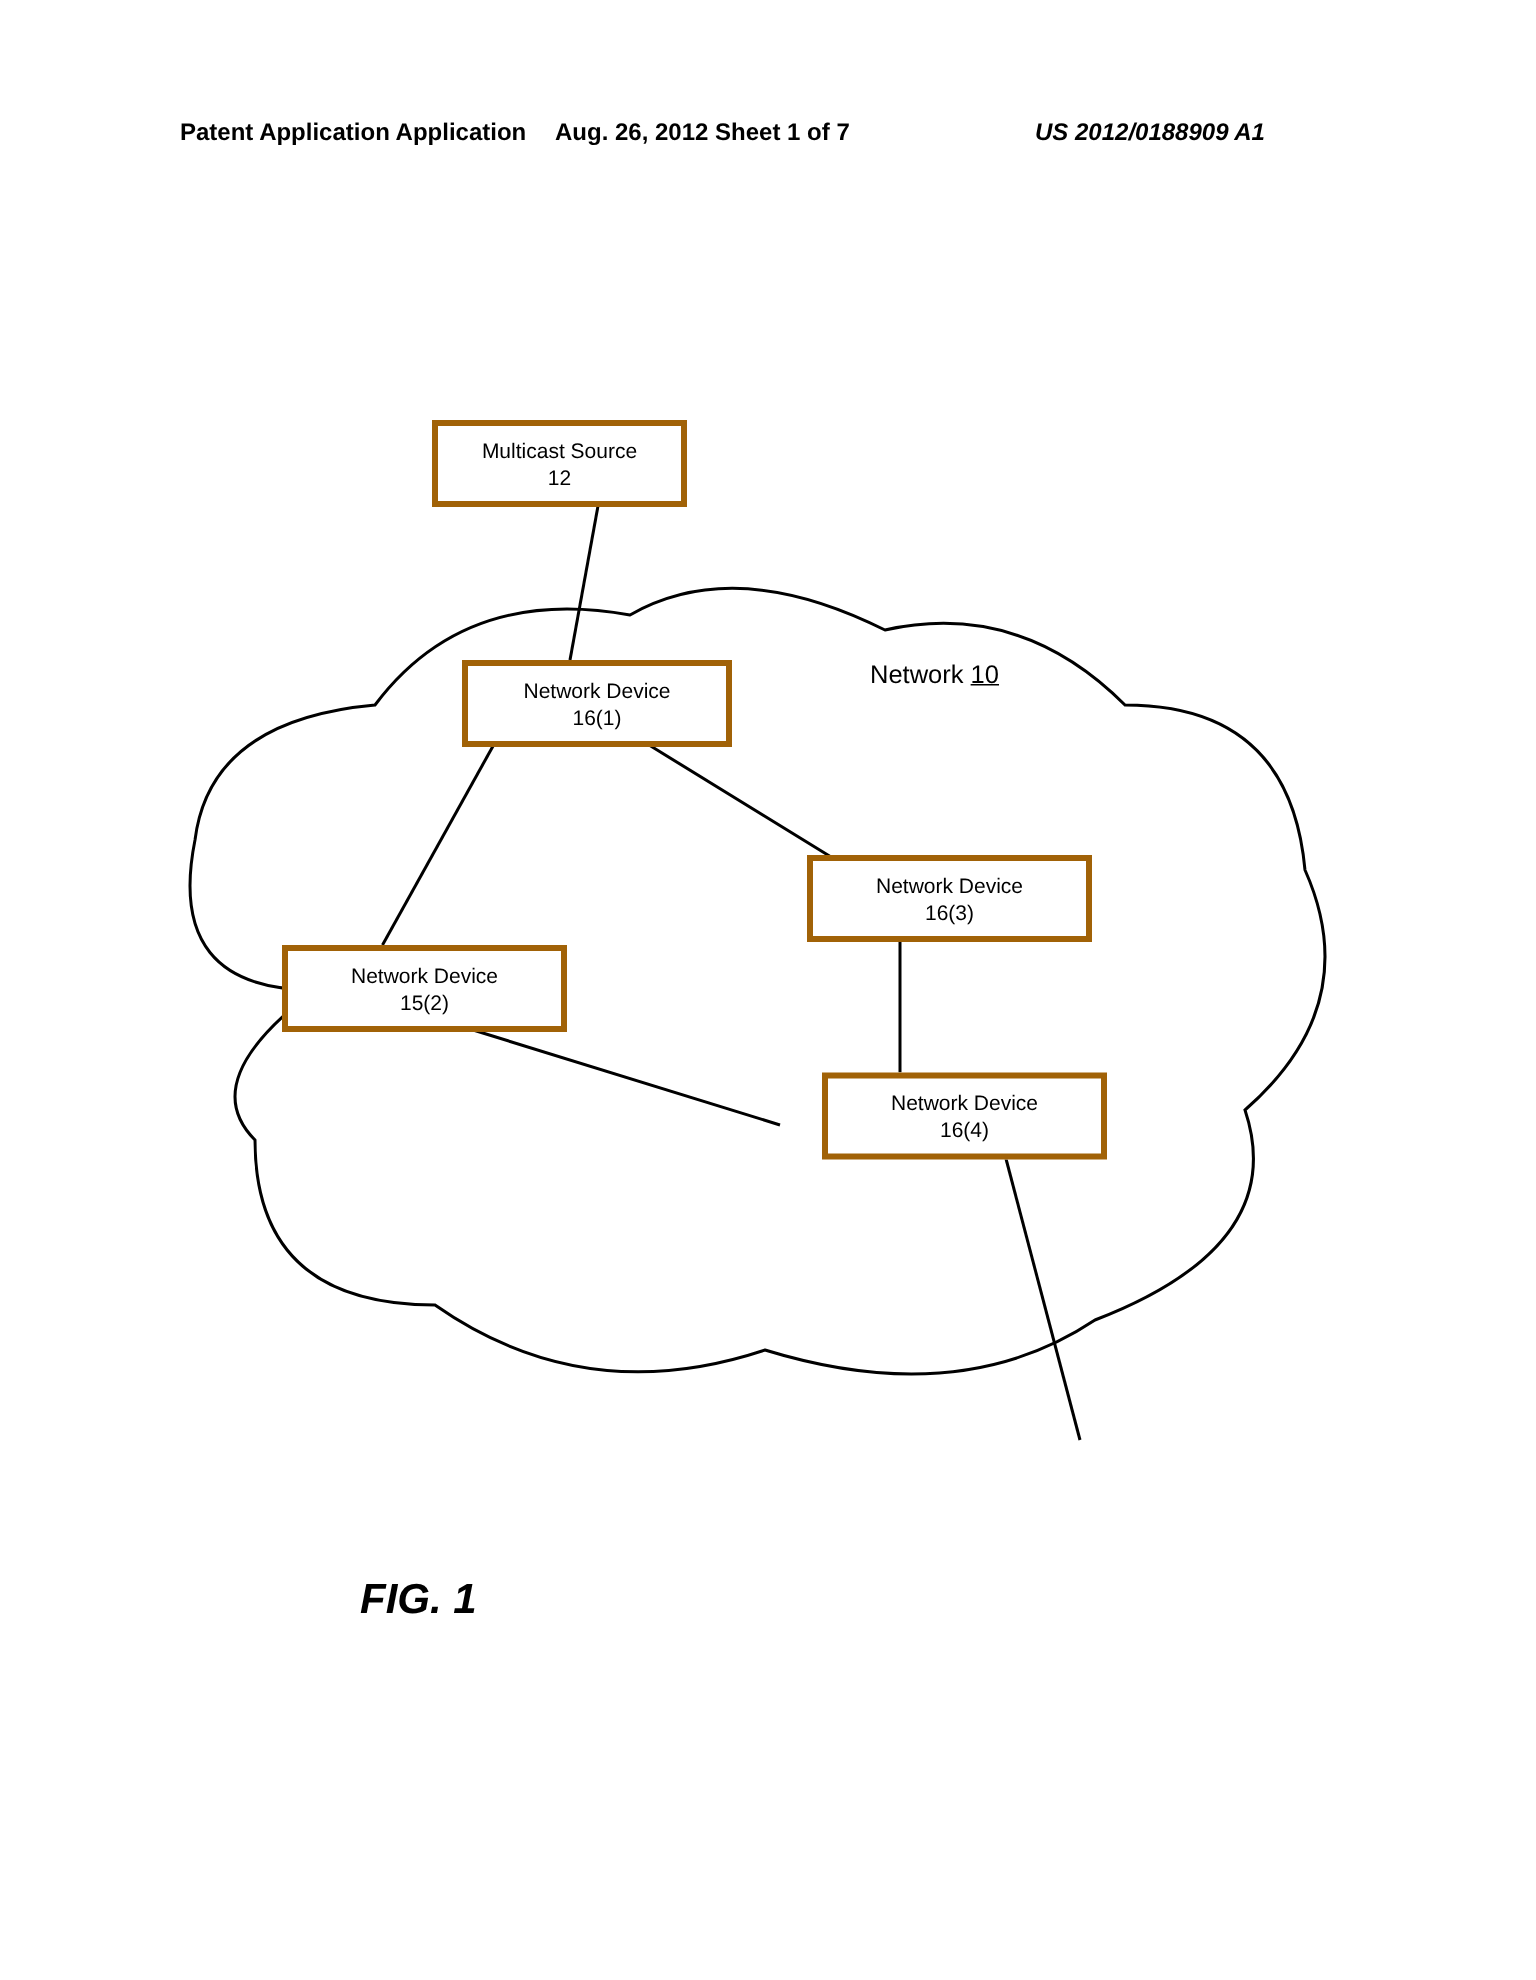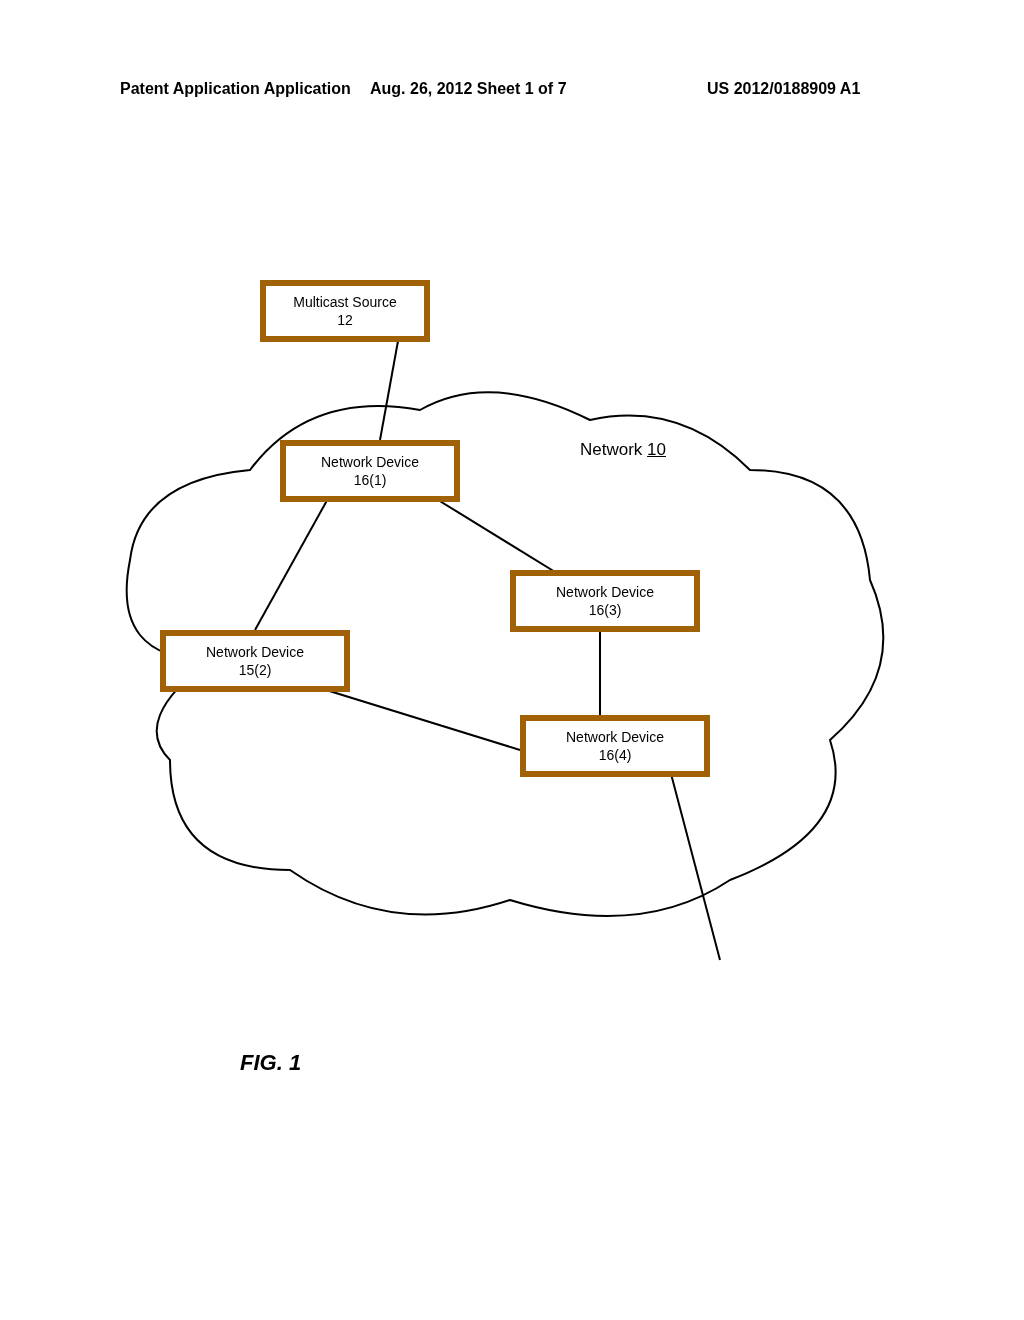--- a/index.html
+++ b/index.html
@@ -32,47 +32,49 @@
       left: 120px;
     }
     
     .header-center {
       position: absolute;
       left: 370px;
     }
     
     .header-right {
       position: absolute;
-      left: 707px;
+      left: 690px;
+      font-style: italic;
     }
     
     .diagram-container {
       position: absolute;
       top: 260px;
       left: 110px;
       width: 800px;
       height: 800px;
     }
     
     .cloud {
       position: absolute;
       top: 120px;
       left: 0;
       width: 780px;
       height: 550px;
     }
     
     .box {
       position: absolute;
-      border: 6px solid #a16207;
+      border: 4px solid #a16207;
       background: white;
       padding: 8px;
       text-align: center;
       font-size: 14px;
       z-index: 10;
+      margin-left: 28px;
     }
     
     .box-label {
       display: block;
       margin-bottom: 2px;
     }
     
     .box-ref {
       display: block;
     }
@@ -127,21 +129,21 @@
     
     .network-label-ref {
       text-decoration: underline;
       display: inline;
     }
     
     .figure-label {
       position: absolute;
       top: 1050px;
       left: 240px;
-      font-size: 22px;
+      font-size: 28px;
       font-weight: bold;
       font-style: italic;
     }
     
     .connector {
       position: absolute;
       z-index: 5;
     }
   </style>
 </head>

